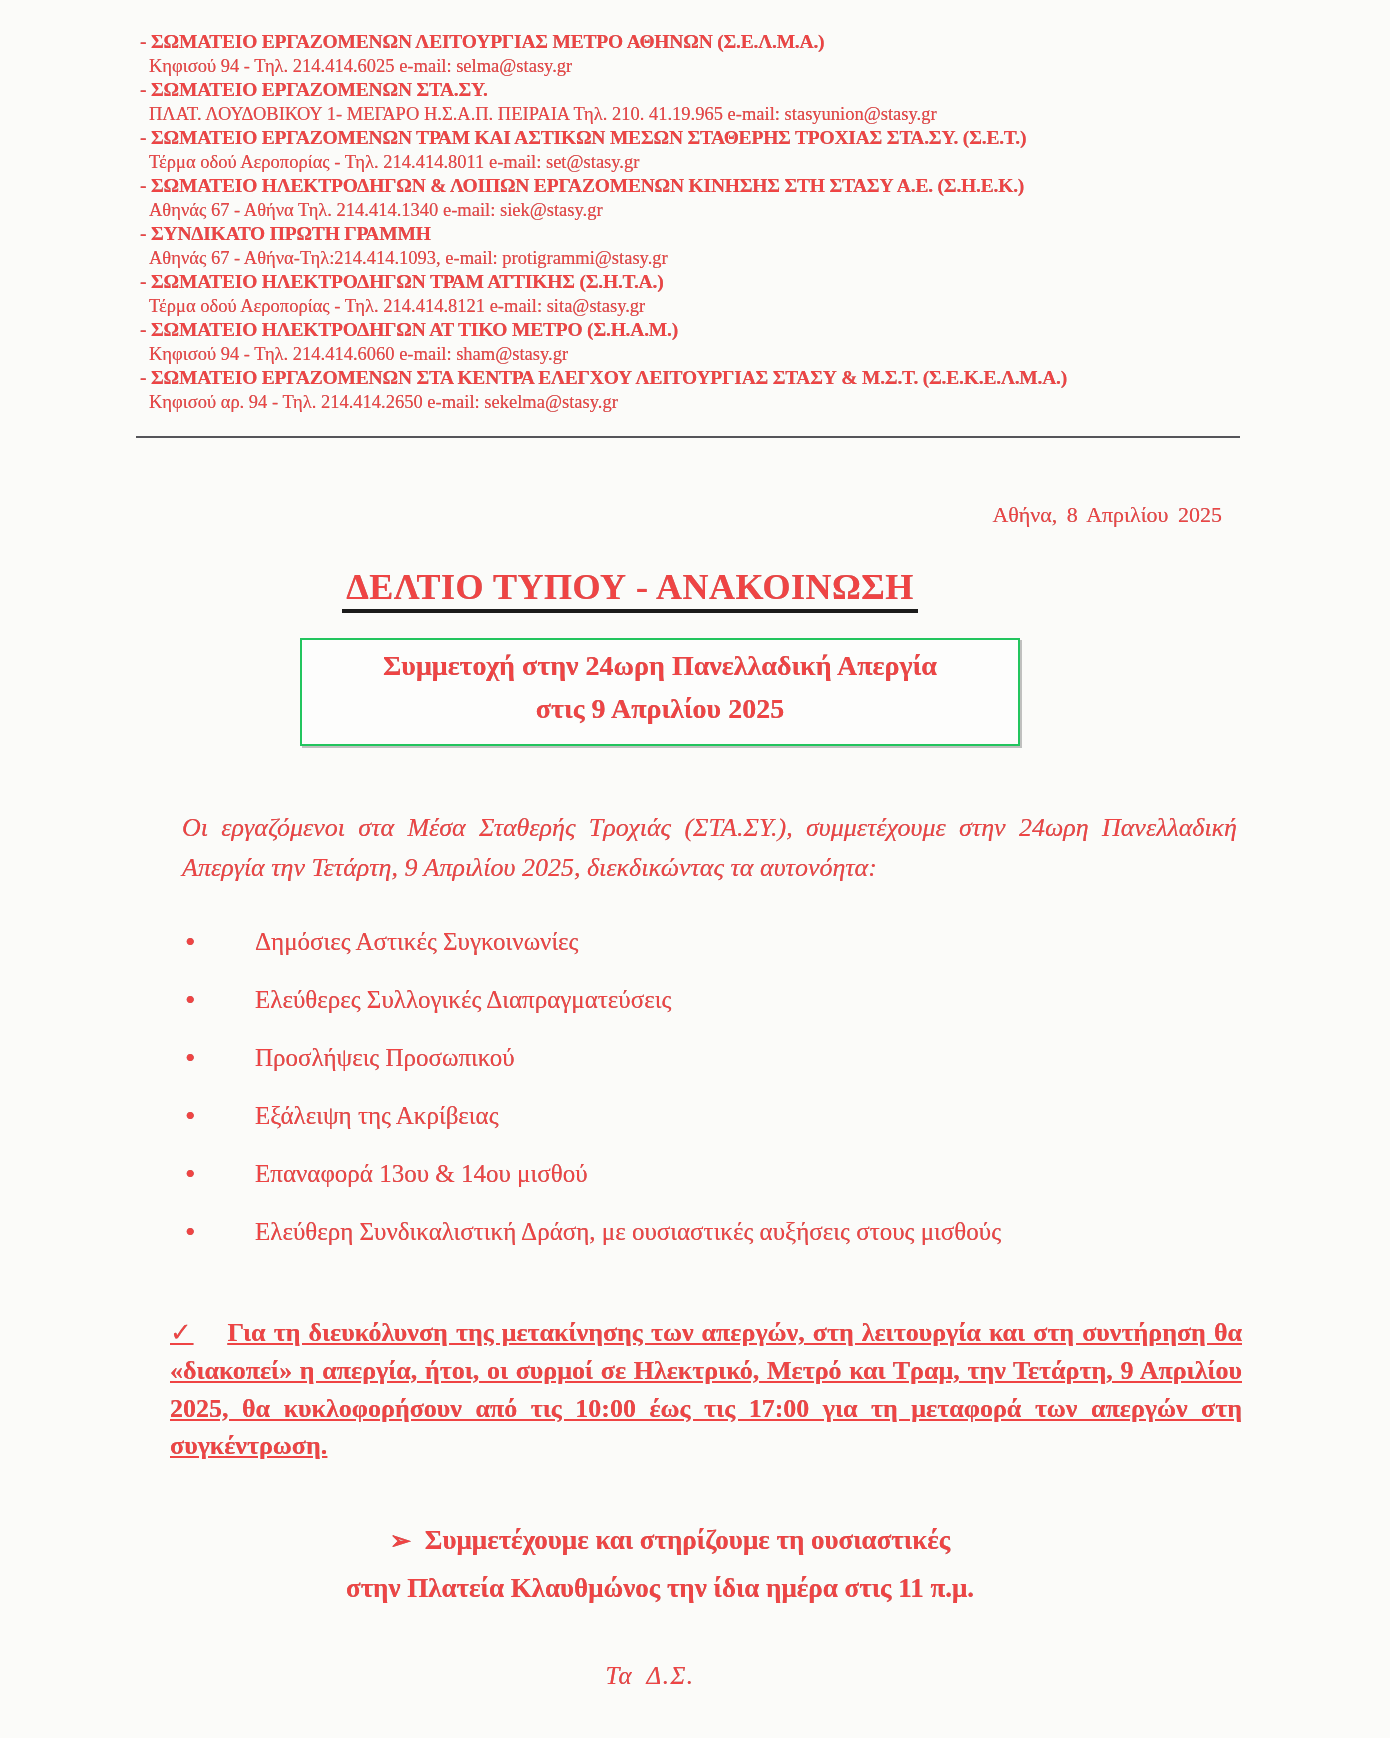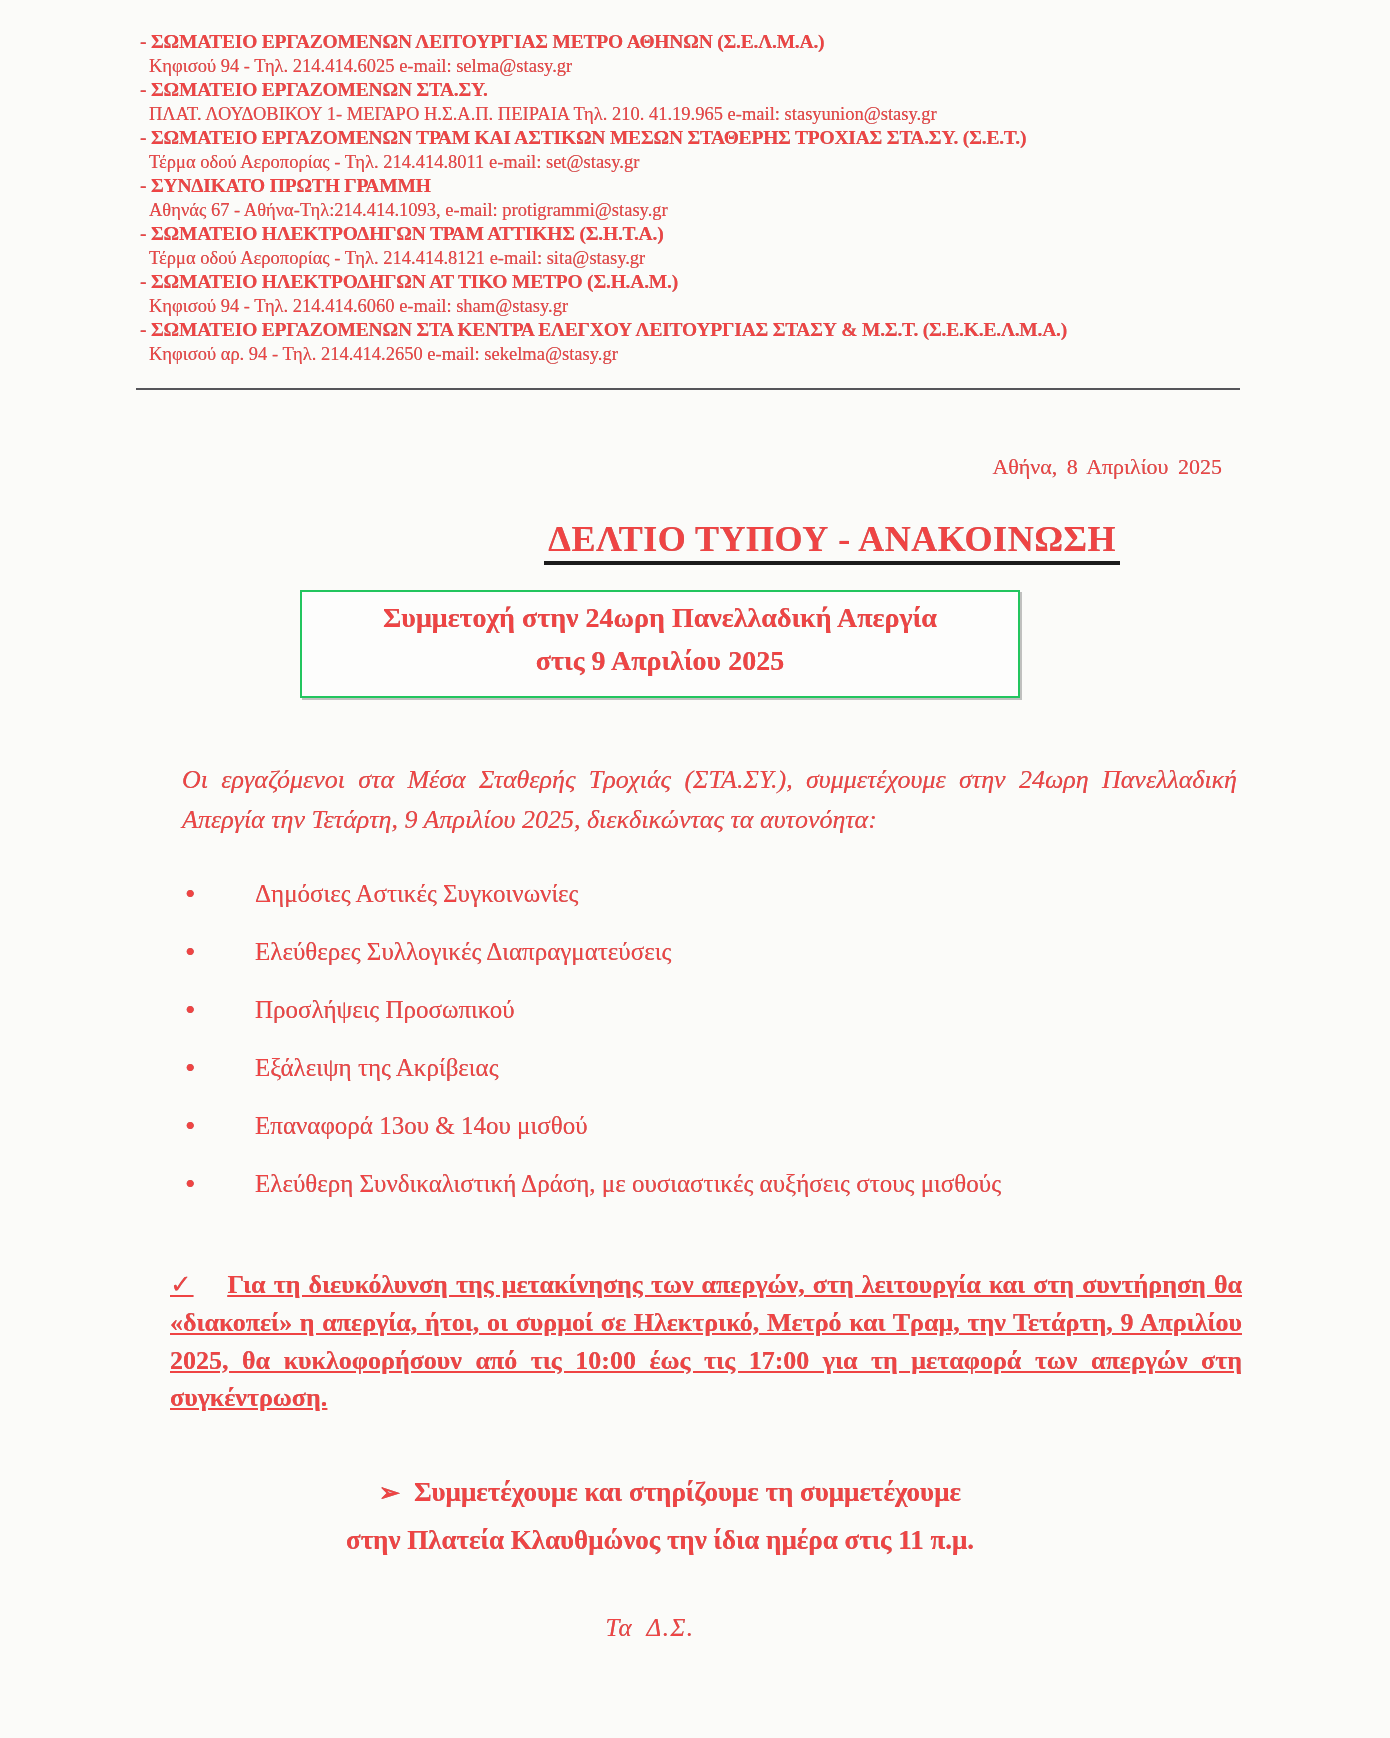--- a/index.html
+++ b/index.html
@@ -39,21 +39,21 @@
   }
   
   .date {
     text-align: right;
     font-size: 22px;
     margin-top: 64px;
     padding-right: 18px;
     word-spacing: 4px;
   }
   
-  .title { text-align: right; margin: 38px 120px 0 0; font-weight: bold; }
+  .title { text-align: center; margin: 38px 120px 0 0; font-weight: bold; }
   .title-inner {
     font-size: 36px;
     font-weight: bold;
     letter-spacing: 0.5px;
     border-bottom: 4px solid #1b1b1b;
     padding: 0 4px 2px 4px;
   }
   
   .boxwrap { text-align: center; margin: 30px 60px 0 0; }
   .strike-box {
@@ -137,20 +137,24 @@
     </div>
     <div class="union">
       <div class="u-name">- ΣΩΜΑΤΕΙΟ ΕΡΓΑΖΟΜΕΝΩΝ ΣΤΑ.ΣΥ.</div>
       <div class="u-details">ΠΛΑΤ. ΛΟΥΔΟΒΙΚΟΥ 1- ΜΕΓΑΡΟ Η.Σ.Α.Π. ΠΕΙΡΑΙΑ Τηλ. 210. 41.19.965 e-mail: stasyunion@stasy.gr</div>
     </div>
     <div class="union">
       <div class="u-name">- ΣΩΜΑΤΕΙΟ ΕΡΓΑΖΟΜΕΝΩΝ ΤΡΑΜ ΚΑΙ ΑΣΤΙΚΩΝ ΜΕΣΩΝ ΣΤΑΘΕΡΗΣ ΤΡΟΧΙΑΣ ΣΤΑ.ΣΥ. (Σ.Ε.Τ.)</div>
       <div class="u-details">Τέρμα οδού Αεροπορίας - Τηλ. 214.414.8011 e-mail: set@stasy.gr</div>
     </div>
     <div class="union">
+      <div class="u-name">- ΣΩΜΑΤΕΙΟ ΗΛΕΚΤΡΟΔΗΓΩΝ &amp; ΛΟΙΠΩΝ ΕΡΓΑΖΟΜΕΝΩΝ ΚΙΝΗΣΗΣ ΣΤΗ ΣΤΑΣΥ Α.Ε. (Σ.Η.Ε.Κ.)</div>
+      <div class="u-details">Αθηνάς 67 - Αθήνα Τηλ. 214.414.1340 e-mail: siek@stasy.gr</div>
+    </div>
+    <div class="union">
       <div class="u-name">- ΣΥΝΔΙΚΑΤΟ ΠΡΩΤΗ ΓΡΑΜΜΗ</div>
       <div class="u-details">Αθηνάς 67 - Αθήνα-Τηλ:214.414.1093, e-mail: protigrammi@stasy.gr</div>
     </div>
     <div class="union">
       <div class="u-name">- ΣΩΜΑΤΕΙΟ ΗΛΕΚΤΡΟΔΗΓΩΝ ΤΡΑΜ ΑΤΤΙΚΗΣ (Σ.Η.Τ.Α.)</div>
       <div class="u-details">Τέρμα οδού Αεροπορίας - Τηλ. 214.414.8121 e-mail: sita@stasy.gr</div>
     </div>
     <div class="union">
       <div class="u-name">- ΣΩΜΑΤΕΙΟ ΗΛΕΚΤΡΟΔΗΓΩΝ ΑΤ ΤΙΚΟ ΜΕΤΡΟ (Σ.Η.Α.Μ.)</div>
       <div class="u-details">Κηφισού 94 - Τηλ. 214.414.6060 e-mail: sham@stasy.gr</div>
@@ -180,19 +184,19 @@
     <li class="demand"><span class="bullet">•</span><span>Δημόσιες Αστικές Συγκοινωνίες</span></li>
     <li class="demand"><span class="bullet">•</span><span>Ελεύθερες Συλλογικές Διαπραγματεύσεις</span></li>
     <li class="demand"><span class="bullet">•</span><span>Προσλήψεις Προσωπικού</span></li>
     <li class="demand"><span class="bullet">•</span><span>Εξάλειψη της Ακρίβειας</span></li>
     <li class="demand"><span class="bullet">•</span><span>Επαναφορά 13ου &amp; 14ου μισθού</span></li>
     <li class="demand"><span class="bullet">•</span><span>Ελεύθερη Συνδικαλιστική Δράση, με ουσιαστικές αυξήσεις στους μισθούς</span></li>
   </ul>
 
   <p class="check-para"><span class="check">✓</span><span>Για τη διευκόλυνση της μετακίνησης των απεργών, στη λειτουργία και στη συντήρηση θα «διακοπεί» η απεργία, ήτοι, οι συρμοί σε Ηλεκτρικό, Μετρό και Τραμ, την Τετάρτη, 9 Απριλίου 2025, θα κυκλοφορήσουν από τις 10:00 έως τις 17:00 για τη μεταφορά των απεργών στη συγκέντρωση.</span></p>
 
-  <p class="rally1"><span class="arrow">➢</span><span>Συμμετέχουμε και στηρίζουμε τη συμμετέχουμε</span></p>
+  <p class="rally1"><span class="arrow">➢</span><span>Συμμετέχουμε και στηρίζουμε τη ουσιαστικές</span></p>
 
   <p class="rally2">στην Πλατεία Κλαυθμώνος την ίδια ημέρα στις 11 π.μ.</p>
 
   <p class="signature">Τα Δ.Σ.</p>
 
 </div>
 
 </body></html>

